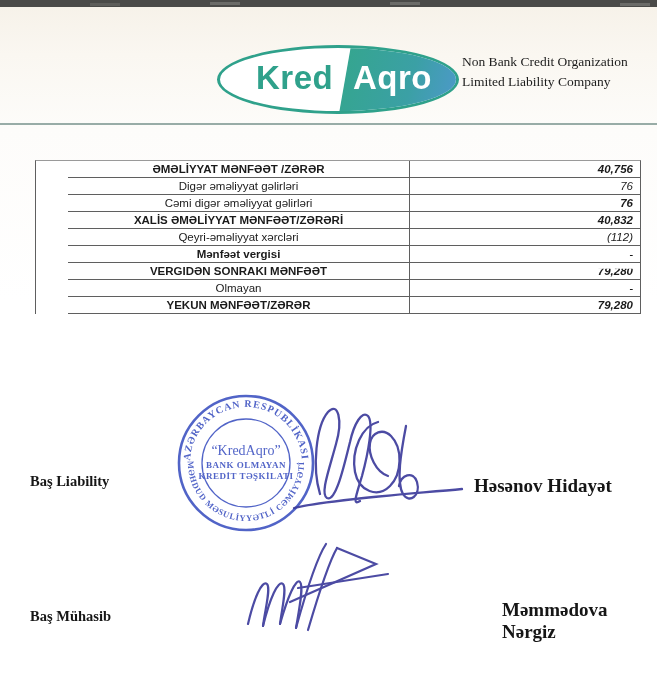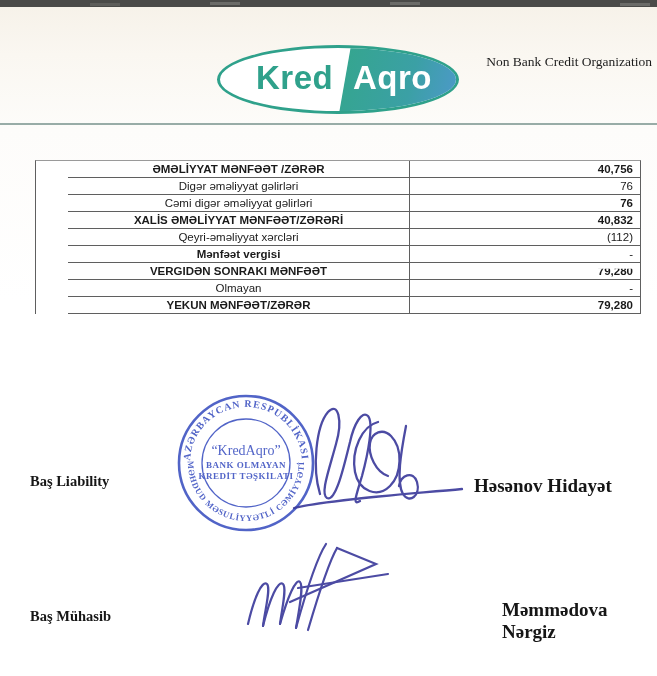--- a/index.html
+++ b/index.html
@@ -11,21 +11,21 @@
     background:linear-gradient(180deg, #f6f1e8 0px, #faf7f1 55px, #fdfcfa 130px, #ffffff 300px);
   }
 
   
   .scan-bar { position:absolute; top:0; left:0; width:657px; height:7px; background:#4a4a48; }
   .scan-bar::after{ content:""; position:absolute; left:210px; top:2px; width:30px; height:3px; background:#6b6b68; box-shadow:180px 0 0 #6b6b68, 410px 1px 0 #6b6b68, -120px 1px 0 #5d5d5a;}
 
   
   .org-az { position:absolute; left:12px; top:52px; width:196px; text-align:center;
             font-size:13.5px; line-height:17px; color:#1c1c1c; }
-  .org-en { position:absolute; left:462px; top:52px; width:190px; text-align:right;
+  .org-en { position:absolute; left:462px; top:52px; width:190px; text-align:left;
             font-size:13.5px; line-height:20px; color:#1c1c1c; }
 
   
   .logo { position:absolute; left:217px; top:45px; width:242px; height:69px; }
   .logo-ellipse { position:absolute; inset:0; border-radius:50%; border:3px solid #2fa18b;
                   background:#fff; overflow:hidden; }
   .logo-fill { position:absolute; top:-6px; bottom:-6px; left:53%; right:-10px;
                background:linear-gradient(95deg, #35a590 0%, #3ba0a5 55%, #4f98ce 100%);
                transform:skewX(-10deg); }
   .logo-word { position:absolute; top:50%; transform:translateY(-54%);
@@ -36,21 +36,21 @@
   .header-rule { position:absolute; top:123px; left:0; width:657px; height:2px; background:#98aca7; }
 
   
   .fin-table { position:absolute; left:35px; top:160px; width:606px;
                font-family:"Liberation Sans", sans-serif; font-size:11.5px; color:#1a1a1a;
                border-top:1px solid #9a9a9a; border-left:1px solid #5f5f5f; border-right:1px solid #5f5f5f;
                background:#fff;padding-left:32px; }
   .t-row { display:flex; height:17px; border-bottom:1px solid #5f5f5f; align-items:center; }
   .t-label { width:342px; text-align:center; border-right:1px solid #5f5f5f; height:100%;
              display:flex; align-items:center; justify-content:center; }
-  .t-value { flex:1; text-align:right; padding-right:7px; }
+  .t-value { flex:1; text-align:right; padding-right:7px;font-style:italic; }
   .b { font-weight:bold; }
   .clip-top { display:inline-block; clip-path: inset(32% 0 0 0); }
 
   
   .sig-title { position:absolute; left:30px; font-size:14.5px; font-weight:bold; color:#161616; }
   .sig-name  { position:absolute; left:474px; font-size:19px; font-weight:bold; color:#161616; }
   .t1 { top:473px; } .n1 { top:475px; }
   .t2 { top:608px; } .n2 { top:599px;margin-left:28px; }
 
   .stamp { position:absolute; left:175px; top:392px; width:142px; height:142px; opacity:0.88; }
@@ -69,20 +69,21 @@
   <div class="logo">
     <div class="logo-ellipse">
       <div class="logo-fill"></div>
       <span class="logo-word kred">Kred</span>
       <span class="logo-word aqro">Aqro</span>
     </div>
   </div>
 
   <div class="org-en">
     <div>Non Bank Credit Organization</div>
+    <div>Limited Liability Company</div>
   </div>
 
   <div class="header-rule"></div>
 
   <div class="fin-table">
     <div class="t-row">
       <div class="t-label b">ƏMƏLİYYAT MƏNFƏƏT /ZƏRƏR</div>
       <div class="t-value b">40,756</div>
     </div>
     <div class="t-row">

